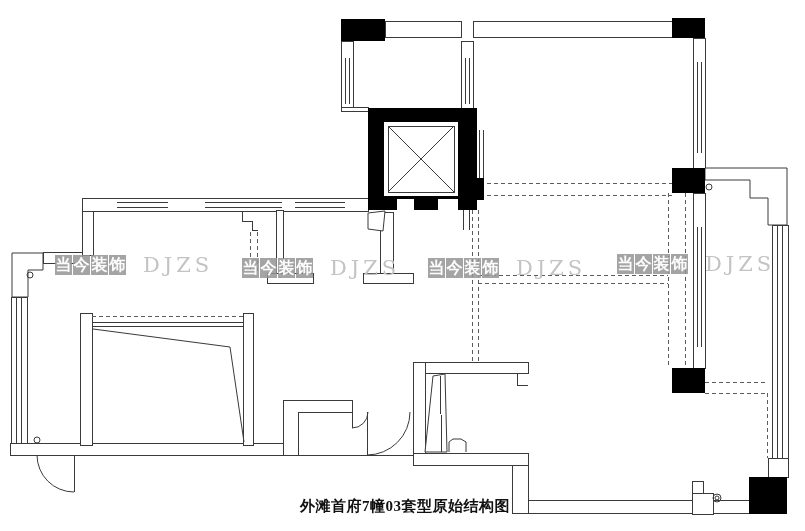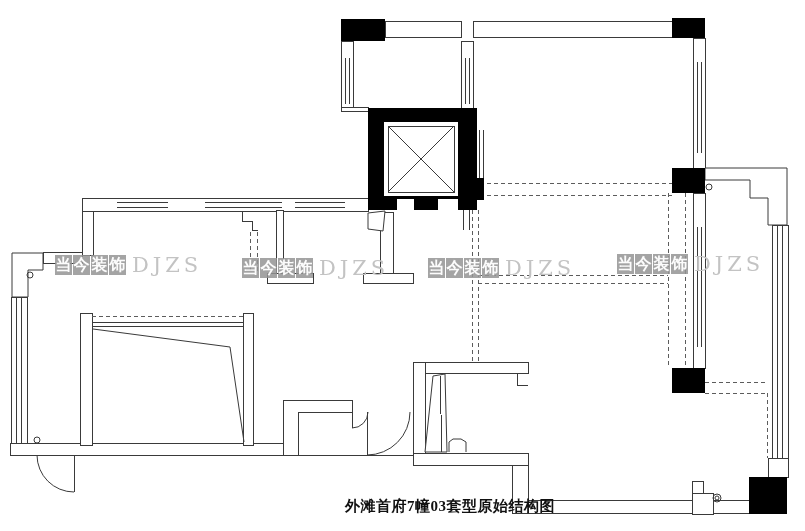--- a/index.html
+++ b/index.html
@@ -7,22 +7,22 @@
        font-family:"Liberation Sans",sans-serif;}
   #plan-svg{position:absolute;left:0;top:0;}
   #plan-svg .ortho{shape-rendering:crispEdges;}
   #plan-svg .smooth{shape-rendering:geometricPrecision;}
   .watermark{position:absolute;display:flex;align-items:center;pointer-events:none;}
   .wm-chip{display:inline-block;width:17px;height:20px;line-height:20px;
            text-align:center;background:rgba(148,148,148,0.85);color:#fcfcfc;
            font-size:16px;font-weight:bold;margin-right:1px;
            font-family:"Liberation Sans",sans-serif;}
   .wm-latin{font-family:"DejaVu Serif",serif;font-size:21px;color:#c3c3c3;
-            letter-spacing:4px;margin-left:5px;font-weight:500;}
-  #caption{position:absolute;left:255px;top:497px;width:300px;text-align:right;
+            letter-spacing:4px;margin-left:16px;font-weight:500;}
+  #caption{position:absolute;left:255px;top:497px;width:300px;text-align:center;
            font-family:"Liberation Serif",serif;font-weight:bold;font-size:15px;
            color:#111;letter-spacing:0.5px;}
 </style>
 </head>
 <body>
 
 <svg id="plan-svg" width="805" height="531" viewBox="0 0 805 531">
     <rect x="385" y="21" width="76" height="16" fill="#fff" stroke="#3a3a3a" stroke-width="1" class="ortho"></rect>
     <rect x="473" y="21" width="199" height="16" fill="#fff" stroke="#3a3a3a" stroke-width="1" class="ortho"></rect>
     <rect x="341" y="41" width="12" height="67" fill="#fff" stroke="#3a3a3a" stroke-width="1" class="ortho"></rect>

